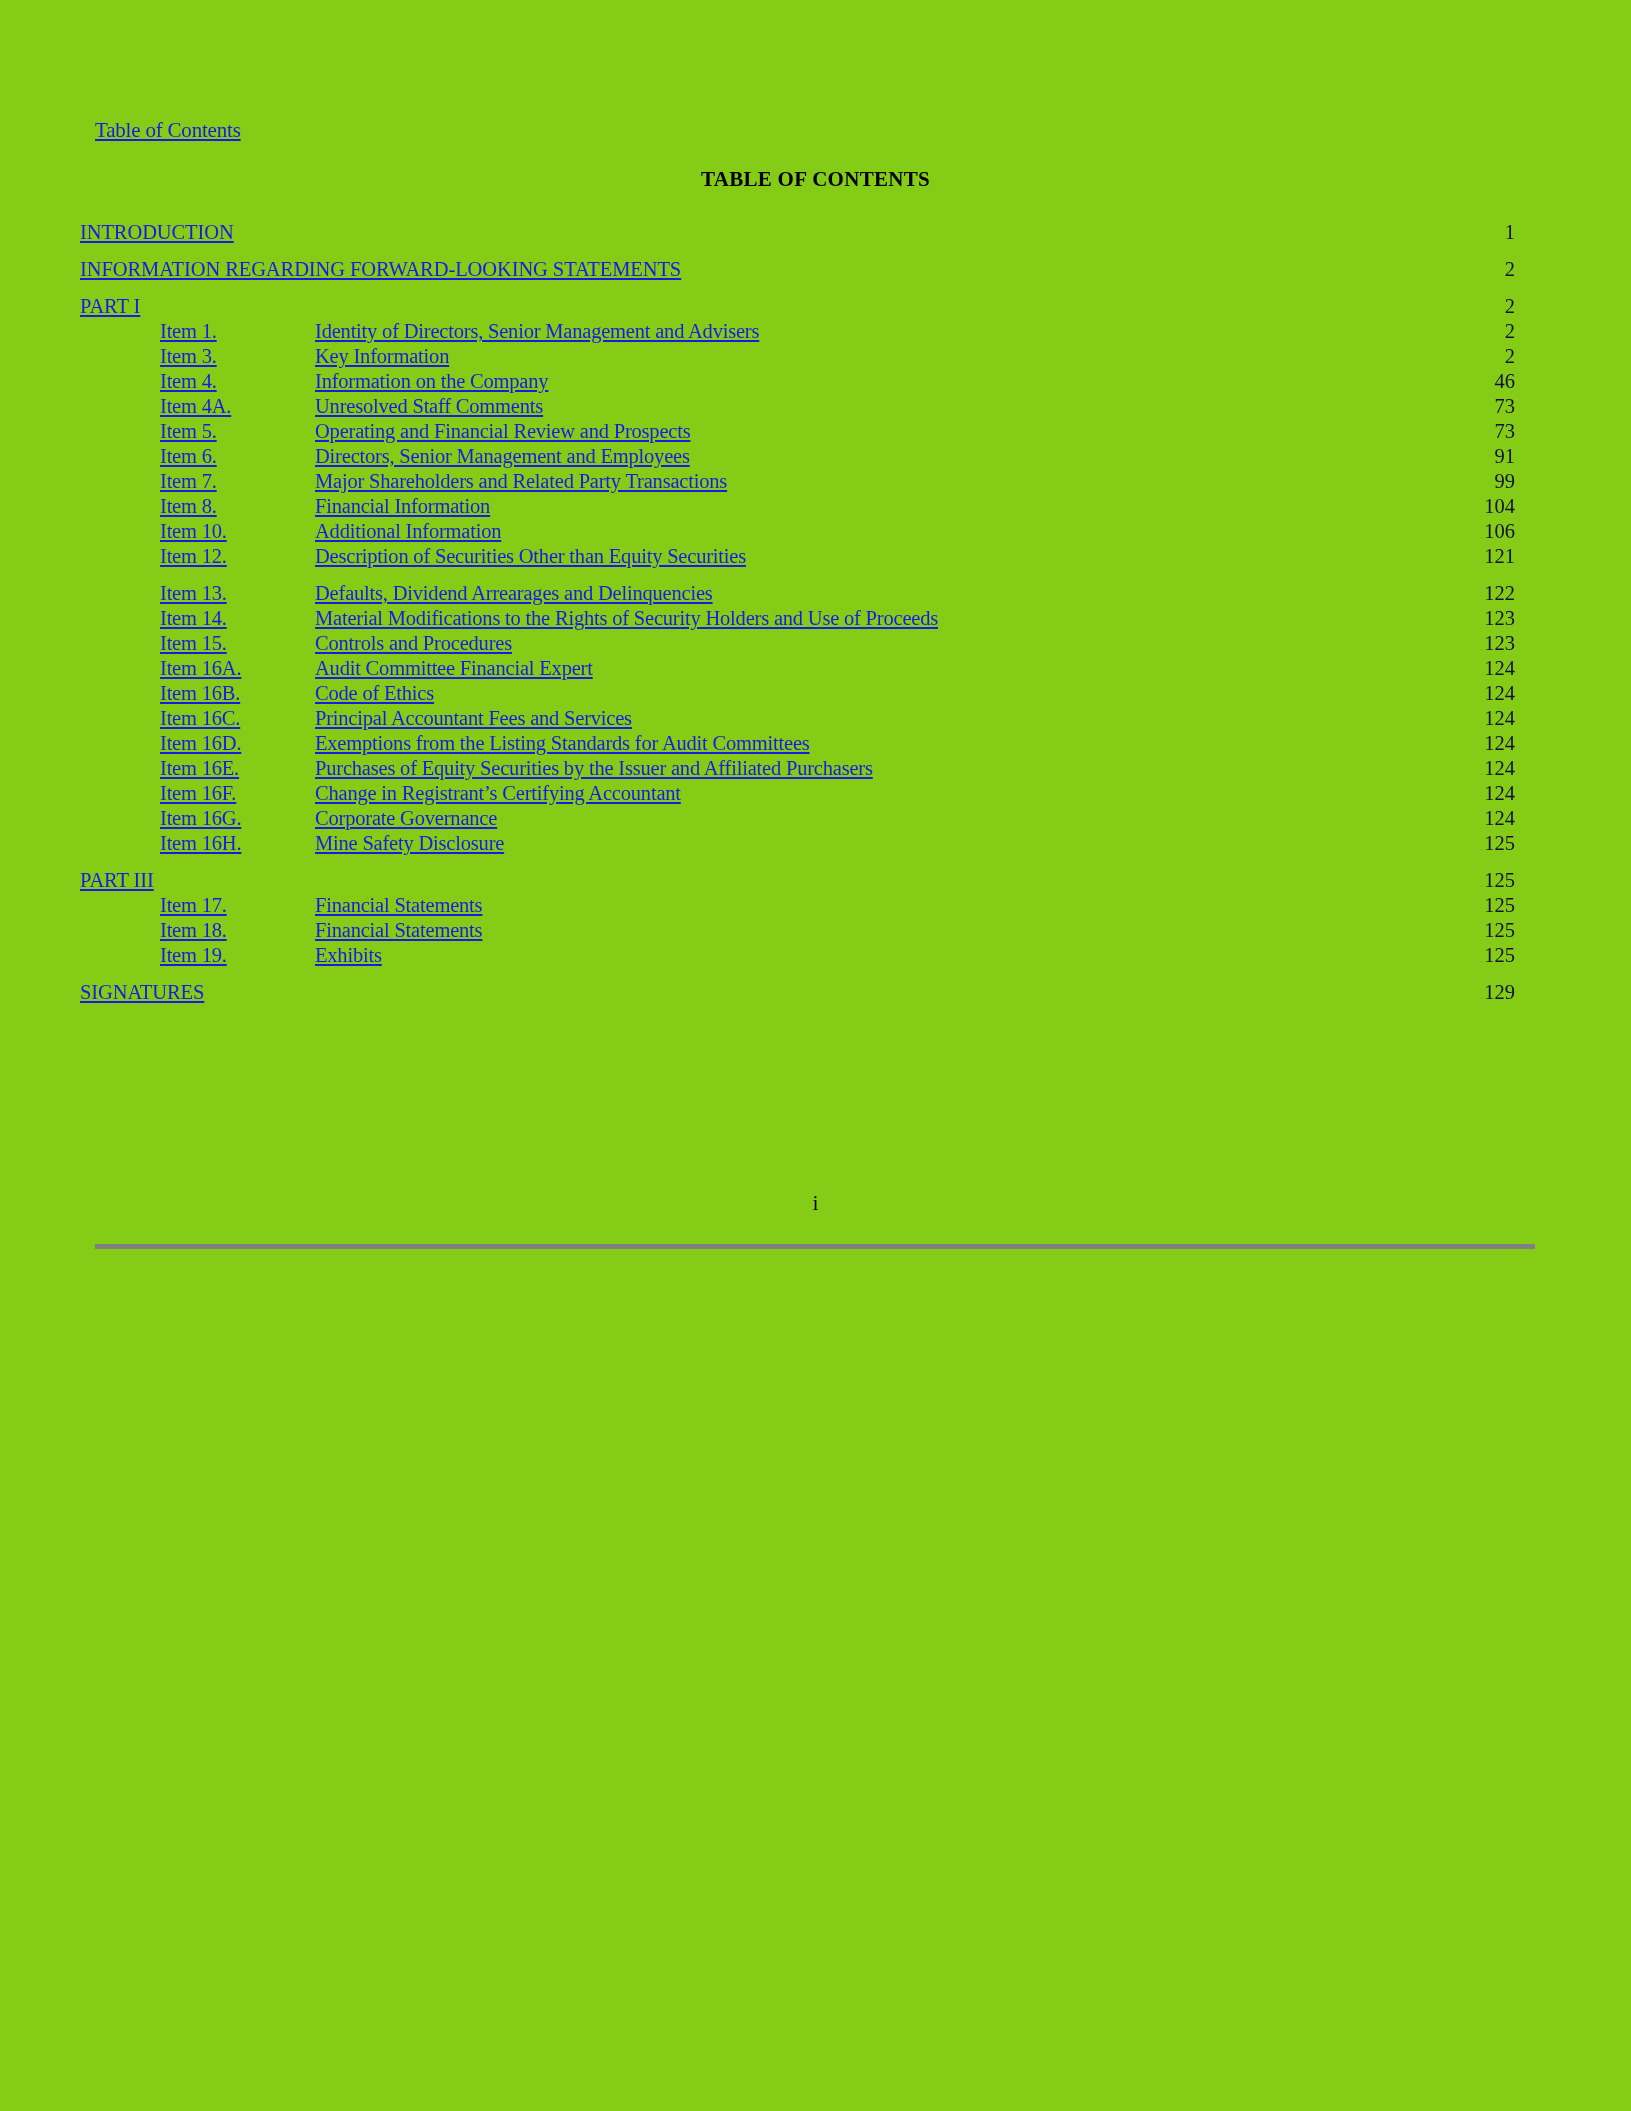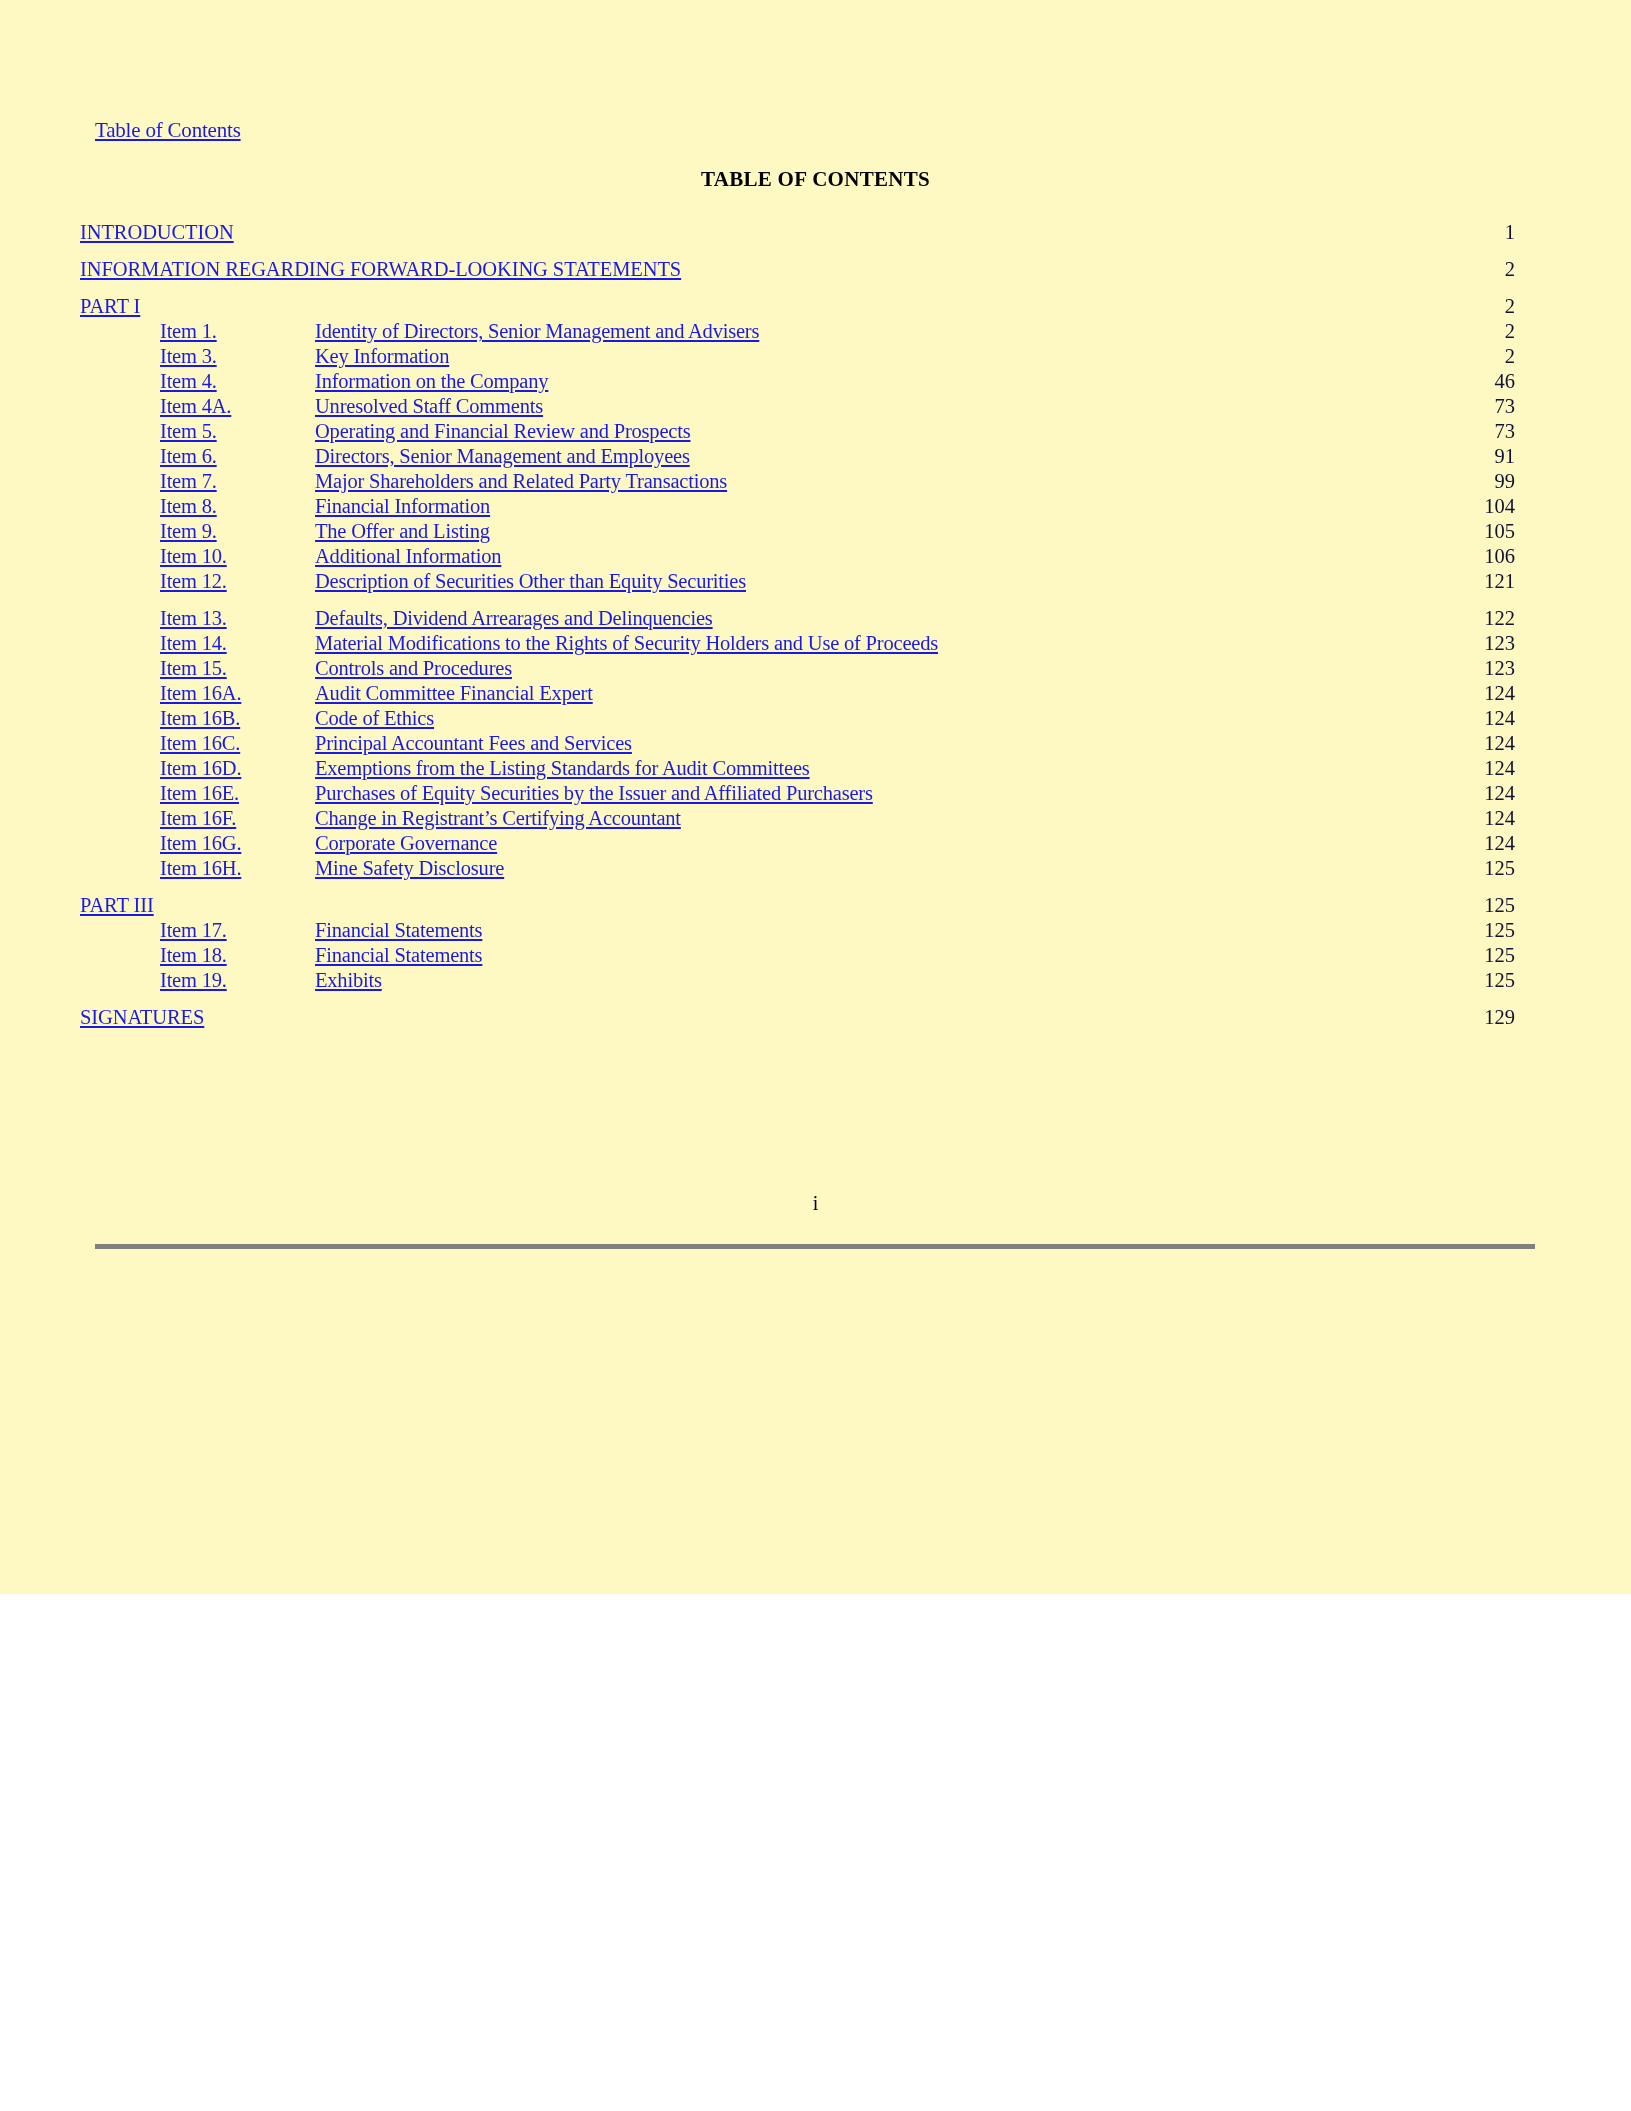--- a/index.html
+++ b/index.html
@@ -7,22 +7,22 @@
     padding: 0;
     background: #ffffff;
   }
   body {
     font-family: "Liberation Serif", "DejaVu Serif", serif;
     color: #000000;
   }
   .page {
     position: relative;
     width: 1631px;
-    height: 1594px;
-    background: #fef9c3;
+    height: 2111px;
+    background: #84cc16;
     overflow: hidden;
   }
   .content {
     position: absolute;
     left: 0;
     top: 0;
     width: 1631px;
   }
 
   
@@ -187,25 +187,20 @@
             <td class="col-item"><a class="lnk">Item 7.</a></td>
             <td class="col-title"><a class="lnk">Major Shareholders and Related Party Transactions</a></td>
             <td class="col-page">99</td>
           </tr>
           <tr>
             <td class="col-item"><a class="lnk">Item 8.</a></td>
             <td class="col-title"><a class="lnk">Financial Information</a></td>
             <td class="col-page">104</td>
           </tr>
           <tr>
-            <td class="col-item"><a class="lnk">Item 9.</a></td>
-            <td class="col-title"><a class="lnk">The Offer and Listing</a></td>
-            <td class="col-page">105</td>
-          </tr>
-          <tr>
             <td class="col-item"><a class="lnk">Item 10.</a></td>
             <td class="col-title"><a class="lnk">Additional Information</a></td>
             <td class="col-page">106</td>
           </tr>
           <tr>
             <td class="col-item"><a class="lnk">Item 12.</a></td>
             <td class="col-title"><a class="lnk">Description of Securities Other than Equity Securities</a></td>
             <td class="col-page">121</td>
           </tr>
           <tr class="spacer">

